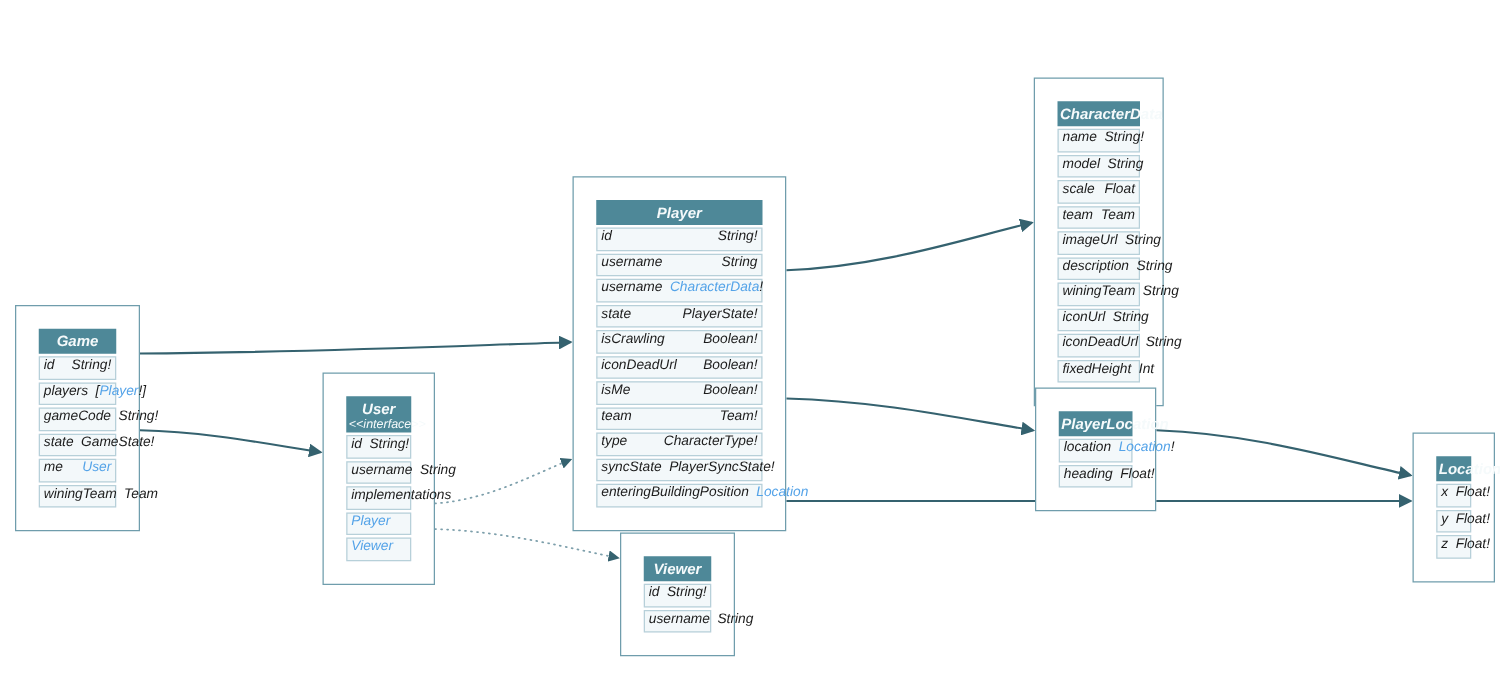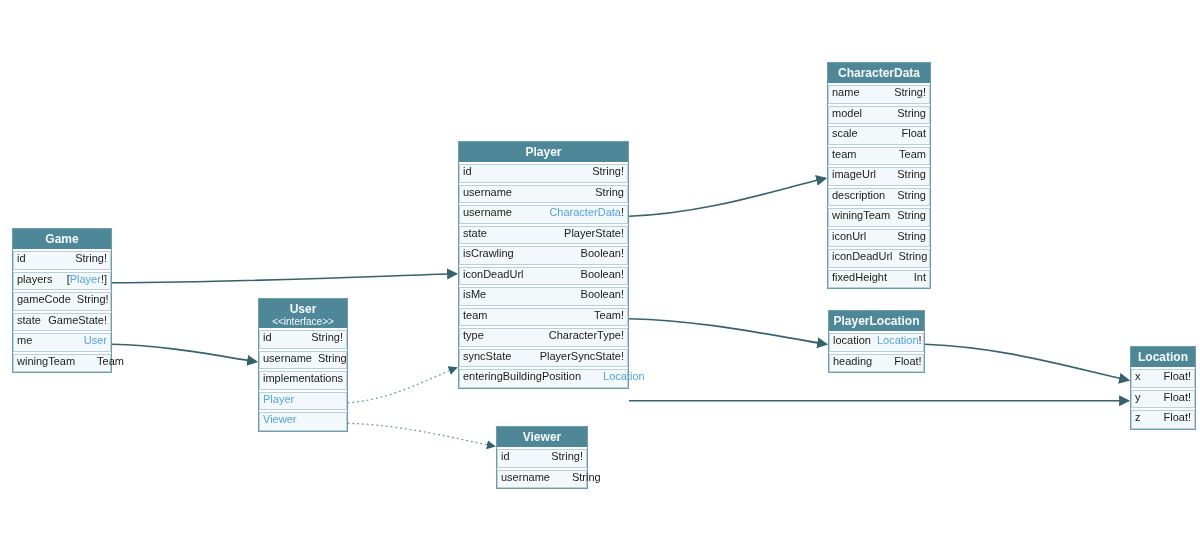--- a/index.html
+++ b/index.html
@@ -9,22 +9,23 @@
     background:#ffffff;
     font-family:"Liberation Sans", sans-serif;
     overflow:hidden;
   }
   #edges{position:absolute;left:0;top:0;pointer-events:none;}
   .gtable{
     position:absolute;
     box-sizing:border-box;
     background:#ffffff;
     border:1px solid var(--table-border);
-    padding:0;
+    padding:18px;
     box-shadow:0 0 0 0 transparent;
+    font-style:italic;
   }
   .thead{
     box-sizing:border-box;
     background:var(--header-bg);
     color:var(--header-text);
     text-align:center;
     font-size:12px;
     font-weight:600;
     line-height:14px;
     padding:3px 2px 2px 2px;
@@ -42,21 +43,21 @@
     background:var(--row-bg);
     border:1px solid var(--row-border);
     display:flex;
     justify-content:space-between;
     align-items:flex-start;
     padding:0 3px;
     font-size:11px;
     color:var(--text);
     white-space:nowrap;
   }
-  .frow:last-child{margin-bottom:0;gap:16px;}
+  .frow:last-child{margin-bottom:0;}
   .fname{margin-right:6px;}
   .ftype{text-align:right;}
   .link{color:var(--link);}
 </style>
 </head>
 <body>
 
 <div id="canvas" style="--header-bg: #4e8898; --header-text: #f5fafb; --table-border: #6f9dac; --row-border: #b7d0d9; --row-bg: #f3f8fa; --text: #1b1b1b; --link: #54a3e8; width: 1200px; height: 547px;">
     <svg id="edges" width="1200" height="547">
       <defs>
@@ -66,21 +67,21 @@
       </defs>
       <path d="M 112 282.75 C 249.8 282.03, 370.375 276.45, 456.5 273.75" fill="none" marker-end="url(#arrowhead)" stroke="#35626f" stroke-width="1.7"></path>
       <path d="M 112 344.25 C 169.8 345.65, 220.375 356.5, 256.5 361.75" fill="none" marker-end="url(#arrowhead)" stroke="#35626f" stroke-width="1.7"></path>
       <path d="M 348 402.75 C 391.4 399.95, 429.375 378.25, 456.5 367.75" fill="none" marker-end="url(#arrowhead)" stroke="#7d9fab" stroke-width="1.4" stroke-dasharray="0.8 4" stroke-linecap="round"></path>
       <path d="M 348 423.25 C 406.6 425.09, 457.875 439.35, 494.5 446.25" fill="none" marker-end="url(#arrowhead)" stroke="#7d9fab" stroke-width="1.4" stroke-dasharray="0.8 4" stroke-linecap="round"></path>
       <path d="M 629 216.25 C 707.6 213.21, 776.375 189.65, 825.5 178.25" fill="none" marker-end="url(#arrowhead)" stroke="#35626f" stroke-width="1.7"></path>
       <path d="M 629 318.75 C 708 320.79, 777.125 336.6, 826.5 344.25" fill="none" marker-end="url(#arrowhead)" stroke="#35626f" stroke-width="1.7"></path>
       <path d="M 629 400.75 C 828.8 400.75, 1003.625 400.75, 1128.5 400.75" fill="none" marker-end="url(#arrowhead)" stroke="#35626f" stroke-width="1.7"></path>
       <path d="M 925 344.25 C 1006.4 347.13, 1077.625 369.45, 1128.5 380.25" fill="none" marker-end="url(#arrowhead)" stroke="#35626f" stroke-width="1.7"></path>
     </svg>
-    <div class="gtable" style="left: 12px; top: 228px; width: 100px;">
+    <div class="gtable" style="left: 12px; top: 244px; width: 100px;">
       <div class="thead" style="height: 20px;">
         <div>Game</div>
       </div>
       <div class="frow">
         <span class="fname">id</span>
         <span class="ftype"><span>String!</span></span>
       </div>
       <div class="frow">
         <span class="fname">players</span>
         <span class="ftype"><span>[</span><span class="link">Player</span><span>!]</span></span>

